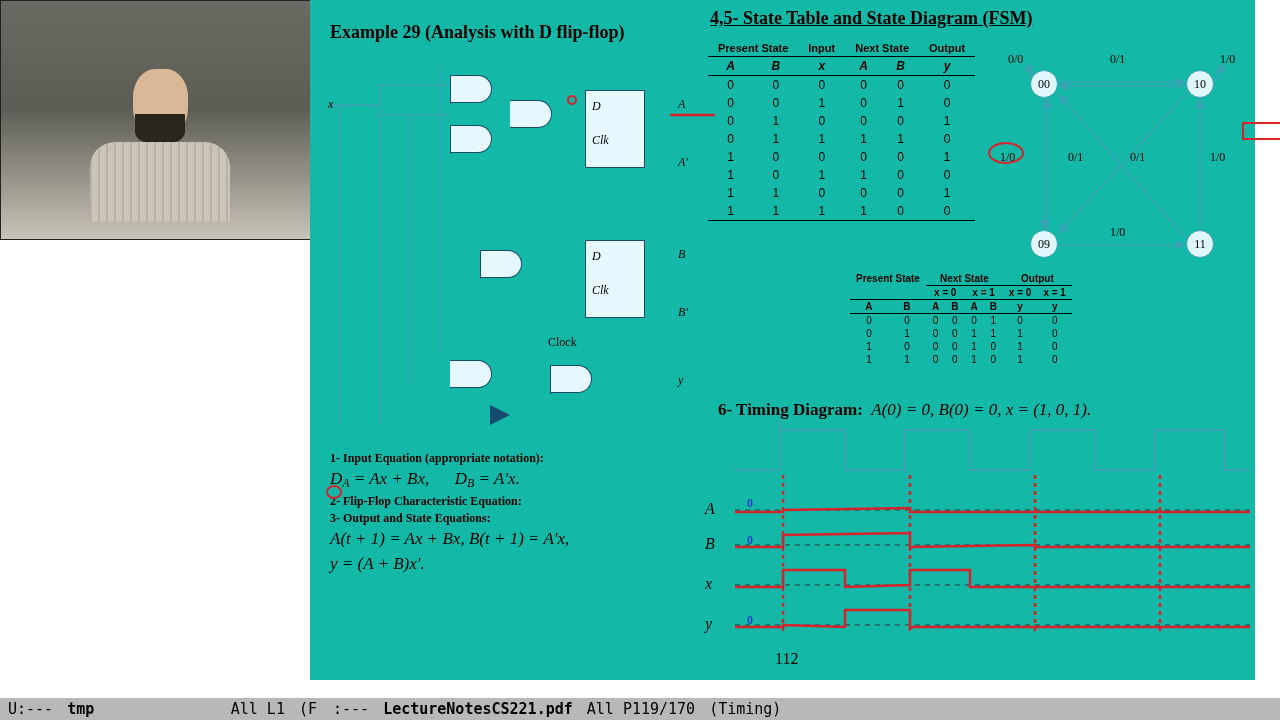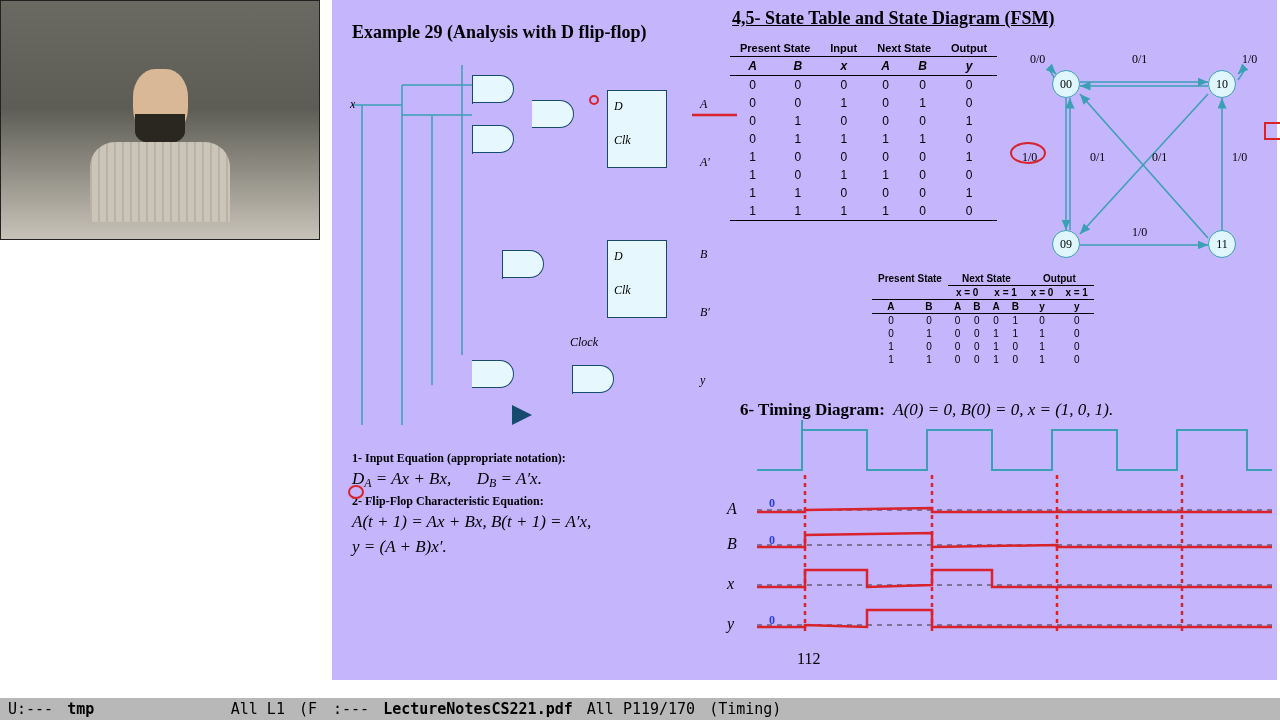--- a/index.html
+++ b/index.html
@@ -27,23 +27,23 @@
 .webcam .beard {
   width: 50px; height: 30px; background: #2a2620;
   margin: -25px auto 0; border-radius: 0 0 40% 40%;
 }
 .webcam .body {
   width: 140px; height: 80px; background: #cac5b8;
   border-radius: 25px 25px 0 0; margin-top: -2px;
   background-image: repeating-linear-gradient(90deg, #b8b3a5 0 2px, #cac5b8 2px 8px);
 }
 .slide {
-  position: absolute; left: 332px; top: 0;
+  position: absolute; left: 310px; top: 0;
   width: 945px; height: 680px;
-  background: #c4b5fd;
+  background: #14b8a6;
 }
 .sec-title { font-weight: bold; font-size: 18px; position: absolute; }
 .italic { font-style: italic; }
 .sub { font-size: 0.7em; vertical-align: -3px; font-style: italic; }
 
 
 .state-table { position: absolute; border-collapse: collapse; font-family: Arial,sans-serif; font-size: 12px; }
 .state-table th, .state-table td { padding: 2px 10px; text-align: center; }
 .state-table thead th { border-bottom: 1.5px solid #000; }
 .state-table .grp { font-weight: bold; font-size: 11px; }
@@ -156,21 +156,21 @@
     <span style="position:absolute; left:348px; top:42px; font-size:12px; font-style:italic">A</span>
     <span style="position:absolute; left:348px; top:100px; font-size:12px; font-style:italic">A′</span>
 
     <div class="gate-and" style="left:150px; top:195px;"></div>
     <div class="ff-box" style="left:255px; top:185px;">
       <span style="top:8px;">D</span>
       <span style="top:42px;">Clk</span>
     </div>
     <span style="position:absolute; left:348px; top:192px; font-size:12px; font-style:italic">B</span>
     <span style="position:absolute; left:348px; top:250px; font-size:12px; font-style:italic">B′</span>
-    <span style="position:absolute; left:218px; top:280px; font-size:12px; font-style:italic">Clock</span>
+    <span style="position:absolute; left:218px; top:280px; font-size:12px; ">Clock</span>
 
     <div class="gate-or" style="left:120px; top:305px;"></div>
     <div class="gate-and" style="left:220px; top:310px;"></div>
     <div class="not-tri" style="left:160px; top:350px;"></div>
     <span style="position:absolute; left:348px; top:318px; font-size:12px; font-style:italic">y</span>
 
     <div class="red-circle" style="left:237px; top:40px; width:10px; height:10px;"></div>
     <svg style="left:340px; top:55px;" width="50" height="10">
         <line class="red-line" x1="0" y1="5" x2="45" y2="5"></line>
       </svg>
@@ -365,20 +365,21 @@
   </div>
 
   <div class="eqs">
     <div class="hd">1- Input Equation (appropriate notation):</div>
     <div>
       <span class="italic">D</span><span class="sub">A</span><span class="italic"> = Ax + Bx,</span>
       &nbsp;&nbsp;&nbsp;&nbsp;
       <span class="italic">D</span><span class="sub">B</span><span class="italic"> = A′x.</span>
     </div>
     <div class="hd">2- Flip-Flop Characteristic Equation:</div>
+    <div class="hd">3- Output and State Equations:</div>
     <div class="italic">A(t + 1) = Ax + Bx,    B(t + 1) = A′x,</div>
     <div class="italic">y = (A + B)x′.</div>
     <div class="red-circle" style="left:-4px; top:35px; width:16px; height:14px;"></div>
   </div>
 
   <div style="position:absolute; left:408px; top:400px; font-size:17px;">
     <span style="font-weight:bold">6- Timing Diagram:</span>
     &nbsp;<span class="italic">A(0) = 0,  B(0) = 0,  x = (1, 0, 1).</span>
   </div>
 

